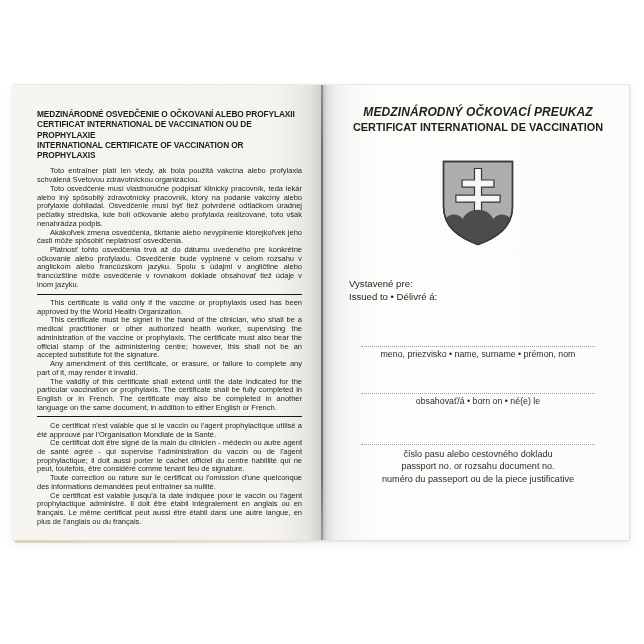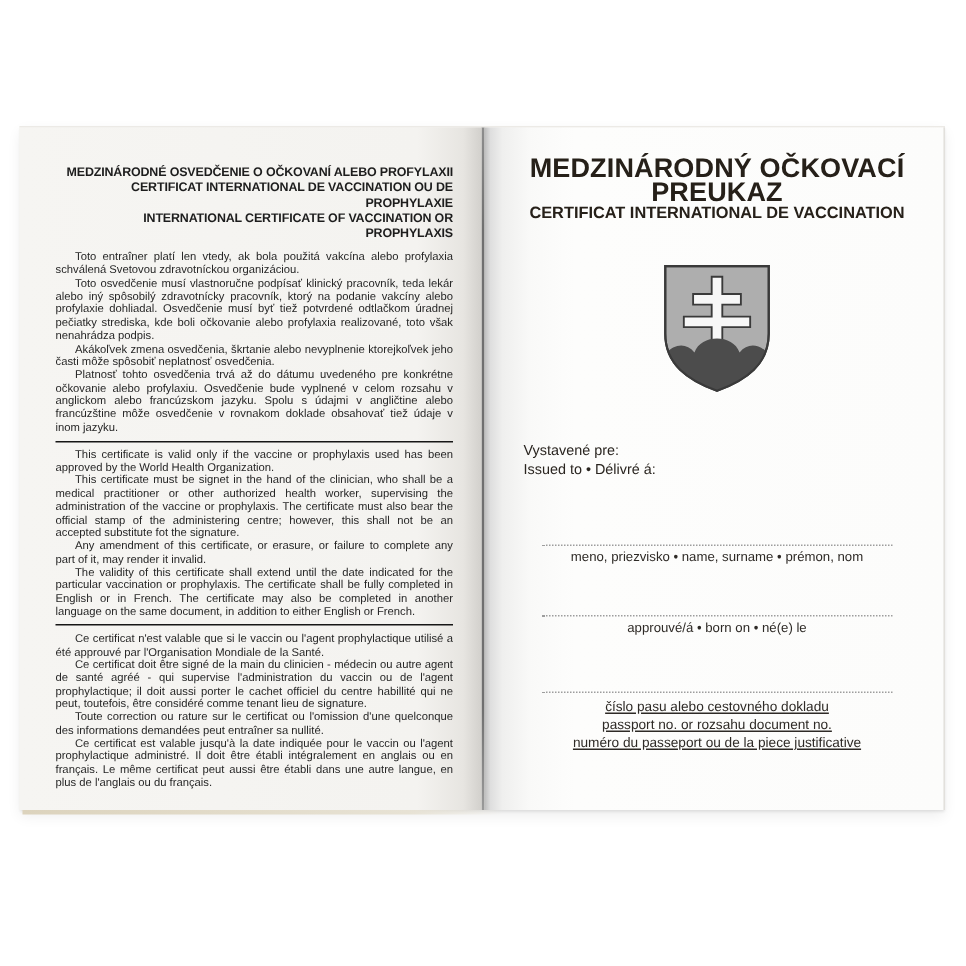--- a/index.html
+++ b/index.html
@@ -29,42 +29,42 @@
   .page.right{
     width:307px;
     background:linear-gradient(to right,#bdbdbd 0px,#dedede 4px,#efefee 12px,#f9f9f8 30px,#fdfdfc 60px,#fcfcfb 100%);
     padding:18px 22px 0 26px;
     color:#2a2520;
     border-right:1px solid #e2e0dc;
   }
   .fold{width:2px;height:100%;background:linear-gradient(to bottom,#8d8d8d,#6f6f6f 15%,#6f6f6f 85%,#9a9a9a);}
 
   
-  .lp-header{text-align:right;font-weight:bold;font-size:8.3px;line-height:10.3px;letter-spacing:-0.1px;margin-bottom:7px;color:#1d1d1d;}
+  .lp-header{text-align:left;font-weight:bold;font-size:8.3px;line-height:10.3px;letter-spacing:-0.1px;margin-bottom:7px;color:#1d1d1d;}
   .tblock p{
     margin:0;font-size:7.5px;line-height:8.72px;text-align:justify;
     text-indent:13px;color:#262626;
   }
   .sep{border:0;border-top:1.6px solid #161616;margin:4px 0 4.5px 0;}
 
   
   .rp-title{text-align:center;font-weight:bold;color:#262019;margin-top:2px;}
-  .rp-title .t1{font-size:18px;line-height:15.5px;letter-spacing:0.1px;}
+  .rp-title .t1{font-size:12px;line-height:15.5px;letter-spacing:0.1px;font-style:italic;}
   .rp-title .t2,.rp-title .t3{font-size:10.9px;line-height:13.6px;}
   .coat-wrap{text-align:center;margin-top:23px;}
   .coat{width:80px;height:92px;}
   .issued{margin-top:17px;font-size:9.6px;line-height:13px;}
   .issued .sk{font-weight:normal;margin-top:24px;}
   .field{margin:12px;}
   .dotline{height:0;border-bottom:1px dotted #9d9d9d;}
   .flabel{text-align:center;font-size:8.8px;line-height:11px;margin-top:2px;color:#2e2a26;}
   .f1{margin-top:43px;}
   .f2{margin-top:33px;}
   .f3{margin-top:37px;}
-  .f3 .flabel{margin-top:3px;line-height:12.3px;font-size:9.1px;text-decoration:underline;}
+  .f3 .flabel{margin-top:3px;line-height:12.3px;font-size:9.1px;}
 </style>
 </head>
 <body>
 
 <div class="booklet">
 
   <div class="page left">
     <div class="lp-header">
       <div>MEDZINÁRODNÉ OSVEDČENIE O OČKOVANÍ ALEBO PROFYLAXII</div>
       <div>CERTIFICAT INTERNATIONAL DE VACCINATION OU DE PROPHYLAXIE</div>
@@ -124,21 +124,21 @@
       <div class="enfr">Issued to • Délivré á:</div>
     </div>
 
     <div class="field f1">
       <div class="dotline"></div>
       <div class="flabel">meno, priezvisko • name, surname • prémon, nom</div>
     </div>
 
     <div class="field f2">
       <div class="dotline"></div>
-      <div class="flabel">approuvé/á • born on • né(e) le</div>
+      <div class="flabel">obsahovať/á • born on • né(e) le</div>
     </div>
 
     <div class="field f3">
       <div class="dotline"></div>
       <div class="flabel">
         <div>číslo pasu alebo cestovného dokladu</div>
         <div>passport no. or rozsahu document no.</div>
         <div>numéro du passeport ou de la piece justificative</div>
       </div>
     </div>

